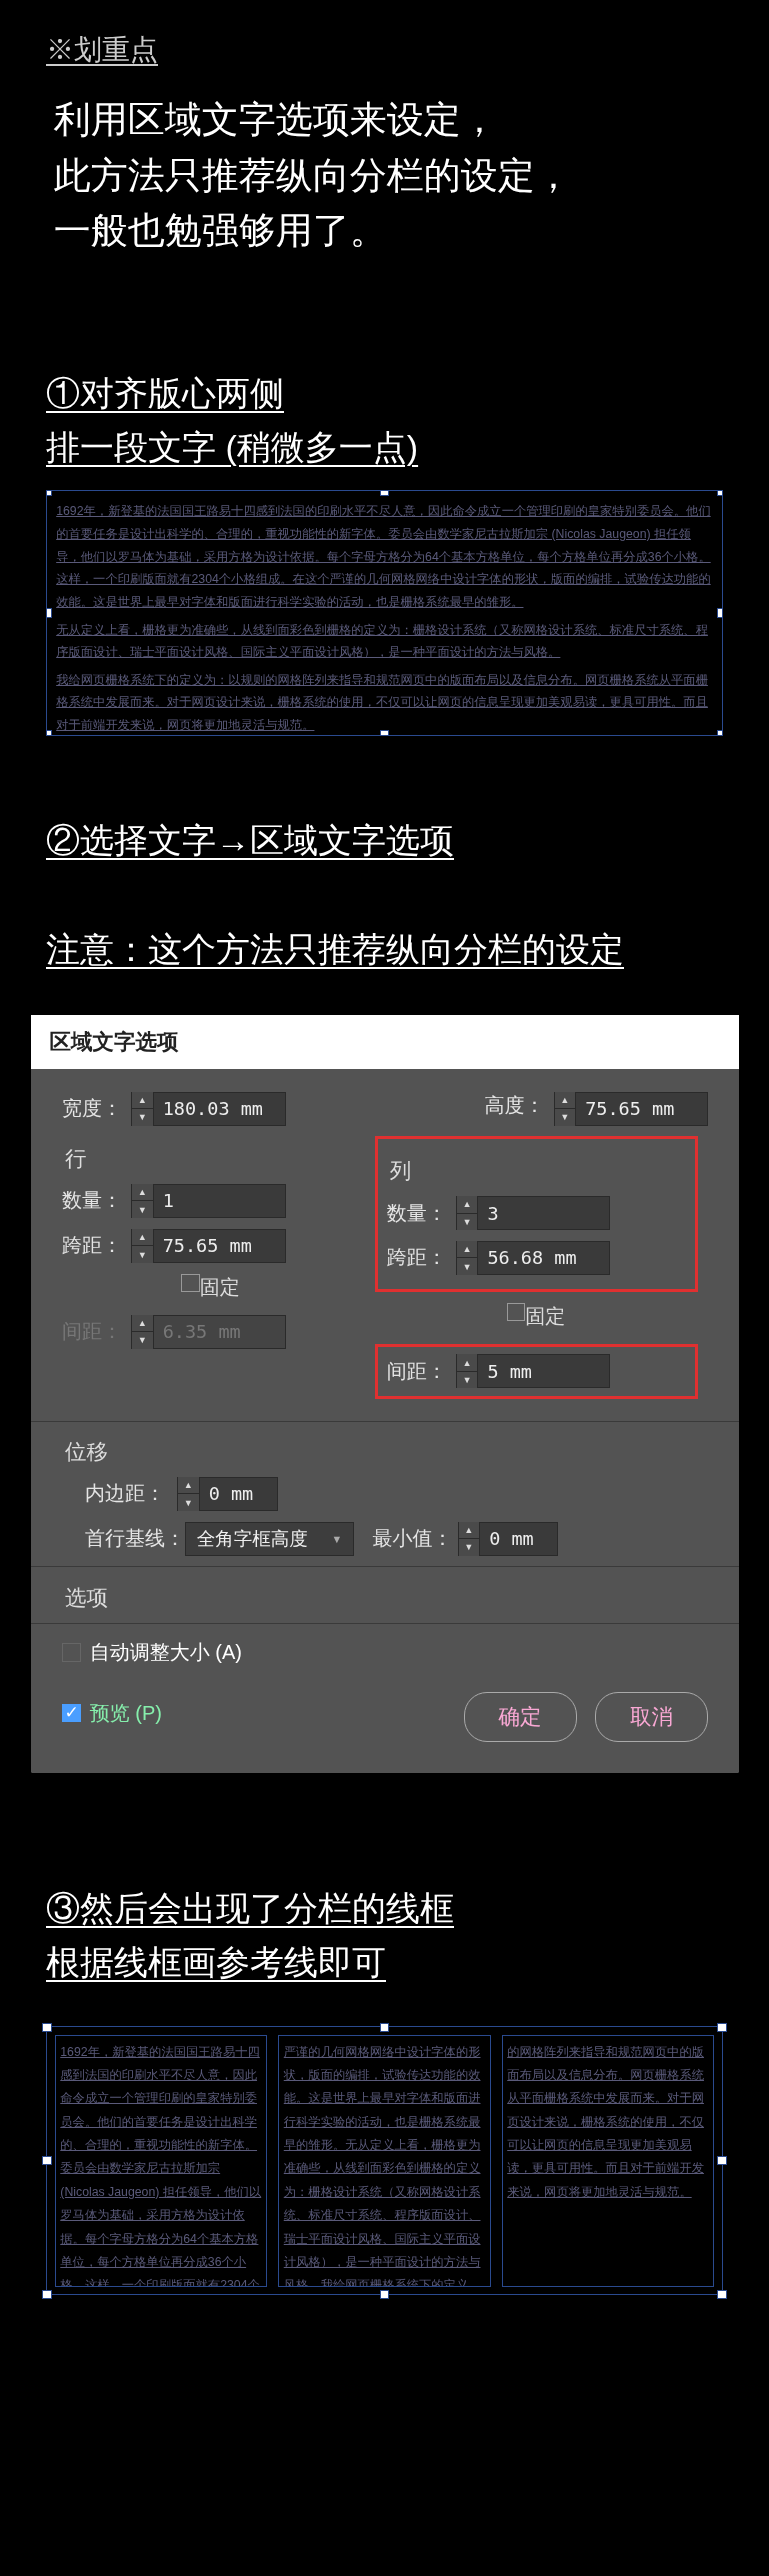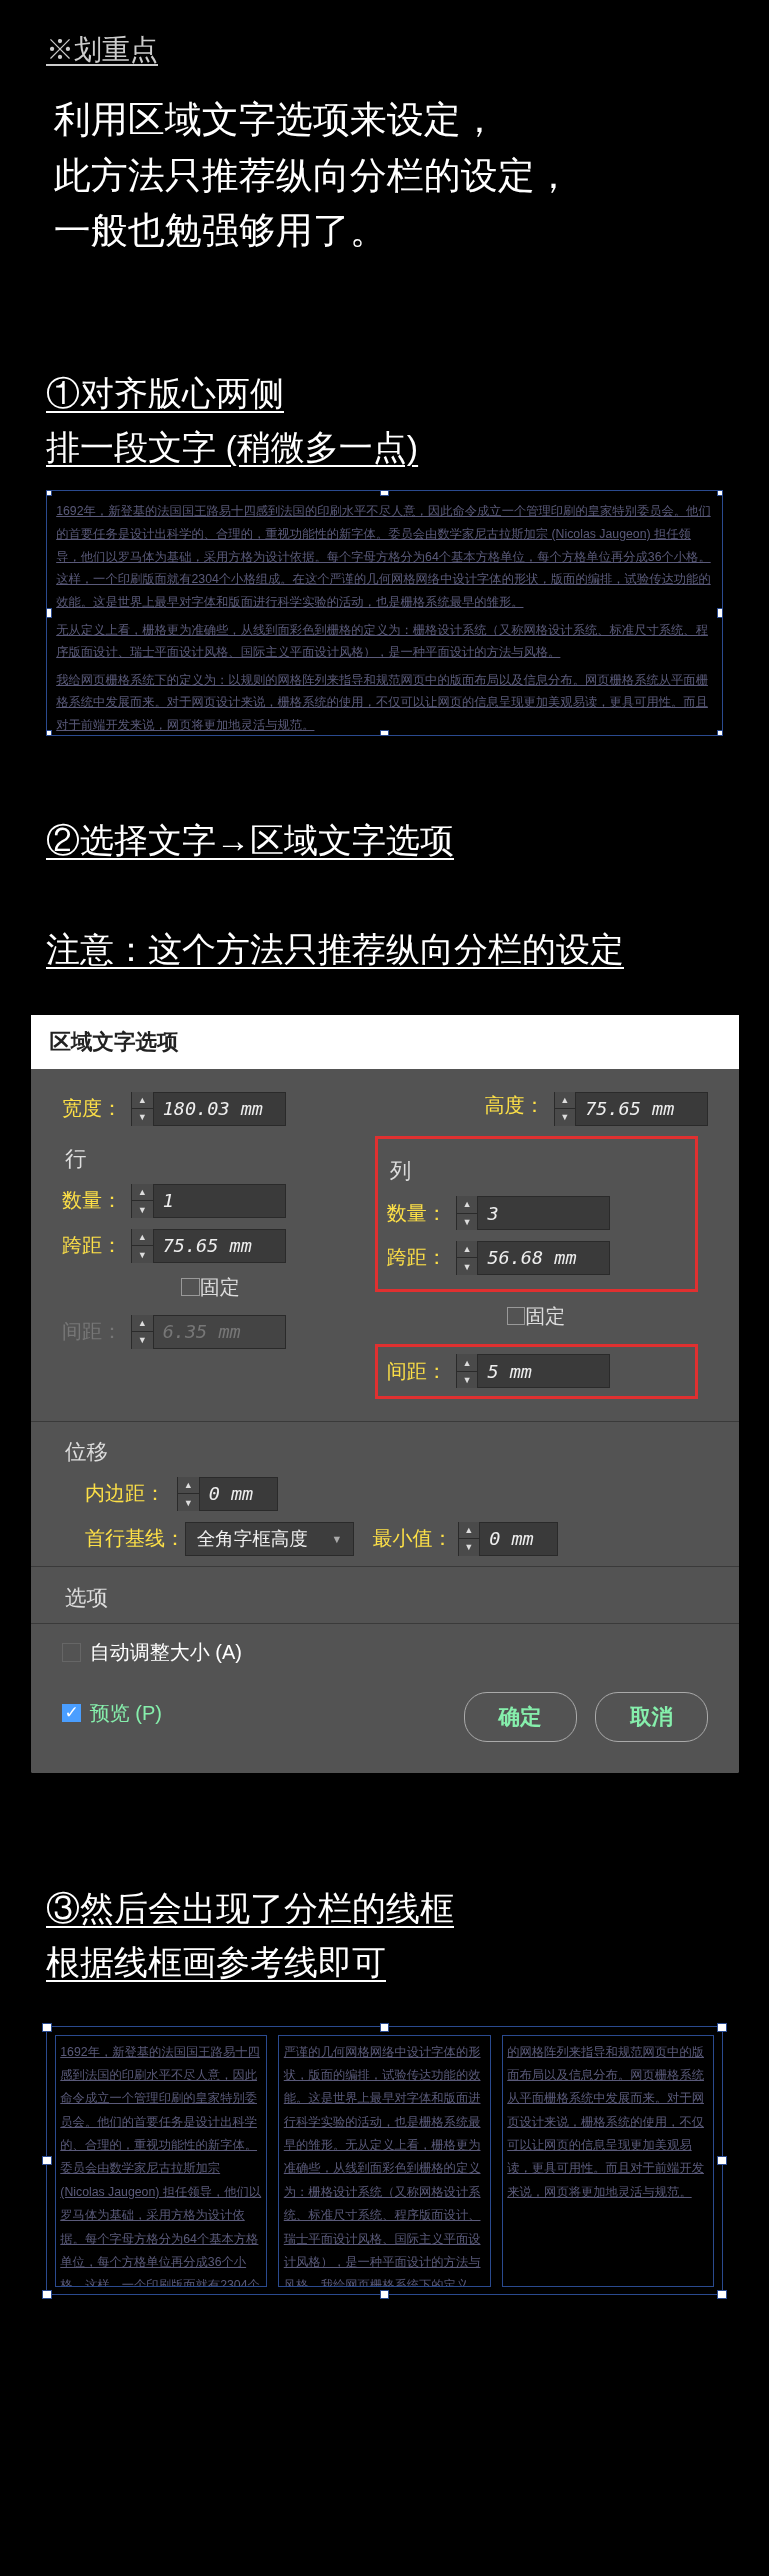--- a/index.html
+++ b/index.html
@@ -67,21 +67,21 @@
     background: #fff;
     color: #222;
     font-size: 21.5px;
     padding: 12.3px 18.5px;
     font-weight: bold;
   }
   .dialog-body { padding: 23px 31px 31px; }
   .row { display: flex; align-items: center; margin-bottom: 10.8px; }
   .group-label { color: #ddd; font-size: 21.5px; margin: 7.7px 0 10.8px 3.1px; display: block; }
   .half { display: inline-block; vertical-align: top; width: 48%; }
-  .lbl { width: 69px; color: #fde047; font-size: 20px; }
+  .lbl { width: 69px; color: #e5e5e5; font-size: 20px; }
   .lbl.dim { color: #777; }
   .spinner {
     display: inline-flex; align-items: center;
     background: #3d3d3d;
     border: 0.8px solid #2a2a2a;
     height: 34px;
     padding: 0;
   }
   .spinner-btns {
     display: flex; flex-direction: column;
@@ -98,25 +98,24 @@
   .sp-btn:last-child{border-bottom:none}
   .spinner-val {
     background:#3a3a3a;
     color:#eee;
     font-family: monospace;
     font-size: 18.5px;
     padding: 0 9.2px;
     height:100%;
     display:flex;align-items:center;
     min-width: 131px;
-    font-style: italic;
   }
   .spinner-val.dim { color:#777; background:#444; }
   .spinner.small .spinner-val { min-width: 77px; }
-  .checkbox-row { display:flex; align-items:center; gap:0; justify-content:center; margin:6.2px 0 14px; }
+  .checkbox-row { display:flex; align-items:flex-start; gap:0; justify-content:center; margin:6.2px 0 14px; }
   .cb {
     width:18.5px;height:18.5px;border:1.5px solid #999;background:transparent;display:inline-block;
     position:relative;
   }
   .cb.checked::after{content:"✓";position:absolute;top:-3.1px;left:1.5px;color:#fff;font-size:17px}
   .cb.blue.checked{border-color:#4a9eff;background:#4a9eff}
   .red-box { border: 3.1px solid #e03030; padding: 9.2px 9.2px 3.1px; margin-bottom: 10.8px; }
   .divider { border:none; border-top:0.8px solid #3a3a3a; margin: 10.8px -31px 15.4px; }
   .select {
     background:#3d3d3d;border:0.8px solid #2a2a2a;color:#eee;
@@ -127,22 +126,22 @@
   .icon-btn{
     width:34px;height:34px;background:#3d3d3d;border:0.8px solid #2a2a2a;
     display:inline-flex;align-items:center;justify-content:center;color:#ddd;font-size:15.4px;
     margin-right:4.6px;
   }
   .dialog-buttons {
     display:flex; justify-content:flex-end; gap:18.5px; align-items:center;
     padding: 7.7px 0 0;
   }
   .btn {
-    border:1.5px solid #aaa;color:#86efac;background:transparent;
-    border-radius:23px;padding:9.2px 34px;font-size:21.5px;cursor:pointer;font-weight:bold;
+    border:1.5px solid #aaa;color:#f9a8d4;background:transparent;
+    border-radius:23px;padding:9.2px 34px;font-size:21.5px;cursor:pointer;
   }
   .preview-row{display:flex;align-items:center;gap:9.2px;font-size:20px;color:#86efac}
   .auto-row{color:#ffffff;font-size:20px;display:flex;align-items:center;gap:9.2px;margin-bottom:18.5px}
 
   .col3-wrap{
     margin:14px 46px 0;
     position:relative;border:1.5px solid #2a4a8f;display:flex;gap:10.8px;
     padding:7.7px;height:269px;
   }
   .col3{

